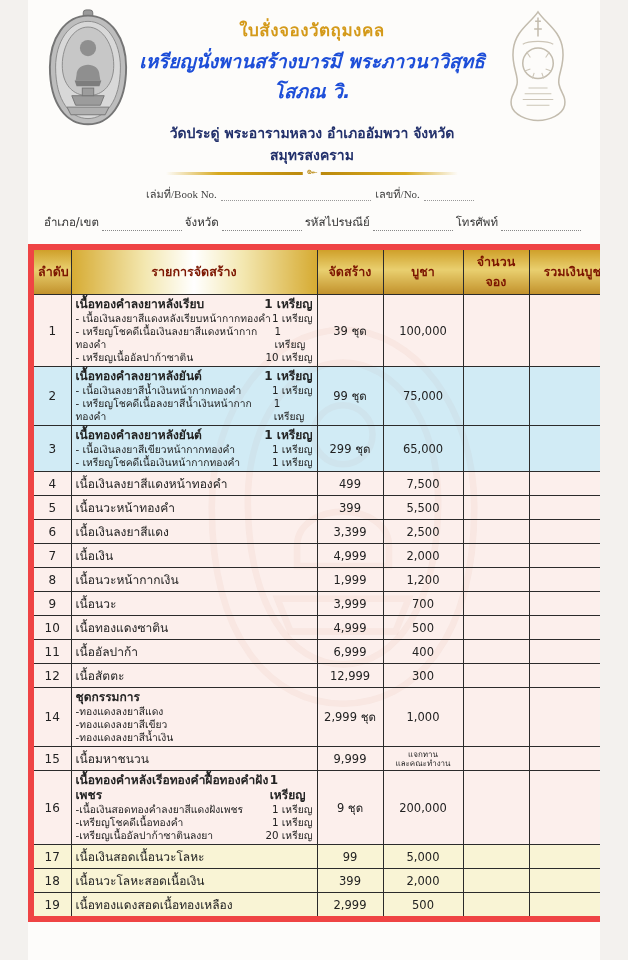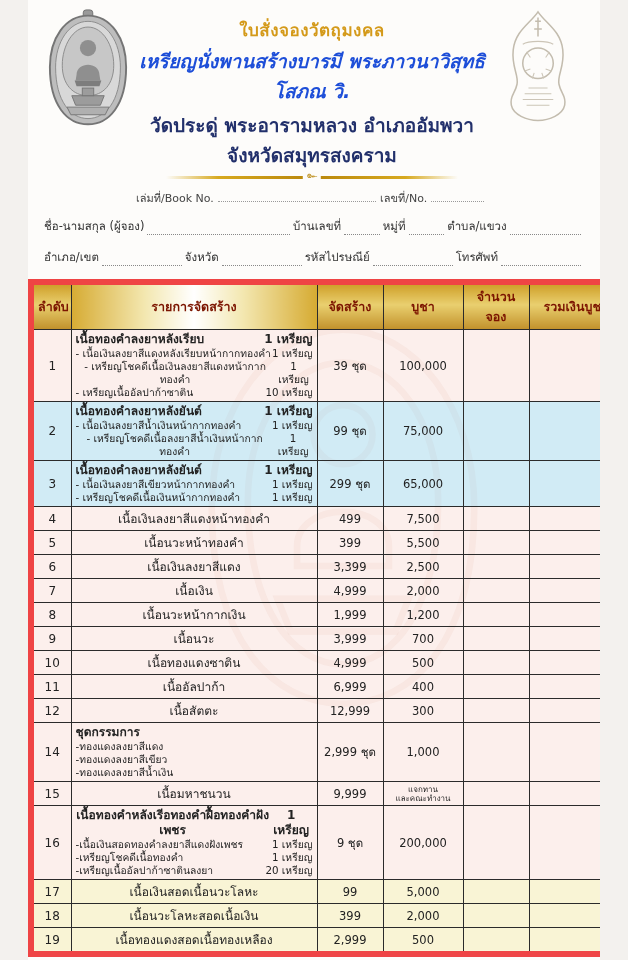--- a/index.html
+++ b/index.html
@@ -8,26 +8,26 @@
     font-family:"DejaVu Sans","Liberation Sans",sans-serif;
     position:relative;overflow:hidden;box-sizing:border-box;color:#222;
   }
   
   .header{display:flex;align-items:flex-start;padding:8px 12px 0;position:relative;z-index:2;}
   .amulet-left{width:96px;flex:0 0 96px;}
   .seal-right{width:100px;flex:0 0 100px;}
   .header-center{flex:1;text-align:center;padding-top:8px;}
   .doc-title{font-size:17px;font-weight:bold;color:#d49a1a;letter-spacing:.5px;}
   .doc-subtitle{font-size:19px;font-weight:bold;font-style:italic;color:#1d4ed8;margin-top:3px;}
-  .doc-temple{font-size:19px;font-weight:bold;color:#22306b;margin-top:4px;}
+  .doc-temple{font-size:14px;font-weight:bold;color:#22306b;margin-top:16px;}
   .divider{height:3px;margin:6px 30px 0;position:relative;
     background:linear-gradient(90deg,rgba(212,154,26,0) 0%,#d7a91f 18%,#b8860b 50%,#d7a91f 82%,rgba(212,154,26,0) 100%);}
   .divider .orn{position:absolute;left:50%;top:-8px;transform:translateX(-50%);
     color:#b8860b;font-size:9px;background:#fdfcfa;padding:0 4px;}
-  .book-row{display:flex;align-items:flex-start;margin:10px 0 0;font-size:11px;color:#444;}
+  .book-row{display:flex;align-items:center;margin:10px 10px 0;font-size:11px;color:#444;font-family:Liberation Serif, serif;}
   .book-row .fill{border-bottom:1px dotted #999;height:12px;margin:0 4px;}
   
   .form-area{padding:10px 16px 0;position:relative;z-index:2;}
   .form-line{display:flex;align-items:flex-end;font-size:11.5px;color:#333;margin-bottom:13px;}
   .flabel{white-space:nowrap;}
   .fill{border-bottom:1px dotted #888;height:13px;margin:0 3px;}
   .w1{flex:1;} .w2{flex:2;} .w3{flex:3;} .w4{flex:4;}
   
   .watermark{position:absolute;left:150px;top:310px;z-index:0;opacity:.55;}
   
@@ -36,21 +36,21 @@
   table.order th,table.order td{border:1.5px solid #2b2b2b;padding:2px 4px;box-sizing:border-box;}
   table.order thead th{
     font-size:12.5px;font-weight:bold;color:#7c1500;height:30px;
     background:linear-gradient(180deg,#cfa02a 0%,#e9cf6f 45%,#c2922c 100%);}
   table.order thead th.col-item{
     background:linear-gradient(90deg,#d6ab33 0%,#f3e7b0 30%,#ffffff 50%,#f3e7b0 70%,#d6ab33 100%);}
   .col-no{width:40px;} .col-item{width:246px;} .col-made{width:66px;}
   .col-price{width:80px;} .col-reserve{width:66px;} .col-total{width:96px;}
   td.cell-no{text-align:center;font-size:12px;}
   td.cell-made,td.cell-price{text-align:center;font-size:11.5px;}
-  td.cell-item{font-size:12px;text-align:center;}
+  td.cell-item{font-size:12px;}
   tr.row-simple td{height:24px;}
   .item-title-line{display:flex;justify-content:space-between;font-weight:bold;font-size:12px;line-height:15px;}
   .item-sub-line{display:flex;justify-content:space-between;font-size:10.3px;line-height:13px;color:#222;}
   .price-small div{font-size:8px;line-height:9px;}
   tr.bg-pink td{background:rgba(250,220,214,0.40);}
   tr.bg-blue td{background:rgba(173,221,241,0.55);}
   tr.bg-yellow td{background:rgba(246,236,175,0.50);}
 </style>
 </head>
 <body>
@@ -105,30 +105,20 @@
       <g stroke="#ccc5b7" stroke-width="1.1" fill="none">
         <path d="M38,46 L42,52 M62,46 L58,52 M36,66 L42,64 M64,66 L58,64 M44,74 L46,68 M56,74 L54,68"></path>
         <path d="M34,38 C40,34 60,34 66,38"></path>
         <path d="M40,84 L60,84 M36,90 L64,90 M34,96 L66,96 M38,102 L62,102"></path>
       </g>
     </svg>
   </div>
 
   <div class="form-area">
     <div class="form-line">
-      <span class="flabel">ชื่อ-นามสกุล (ผู้จอง)</span>
-      <span class="fill w4"></span>
-      <span class="flabel">บ้านเลขที่</span>
-      <span class="fill w1"></span>
-      <span class="flabel">หมู่ที่</span>
-      <span class="fill w1"></span>
-      <span class="flabel">ตำบล/แขวง</span>
-      <span class="fill w2"></span>
-    </div>
-    <div class="form-line">
       <span class="flabel">อำเภอ/เขต</span>
       <span class="fill w2"></span>
       <span class="flabel">จังหวัด</span>
       <span class="fill w2"></span>
       <span class="flabel">รหัสไปรษณีย์</span>
       <span class="fill w2"></span>
       <span class="flabel">โทรศัพท์</span>
       <span class="fill w2"></span>
     </div>
   </div>

